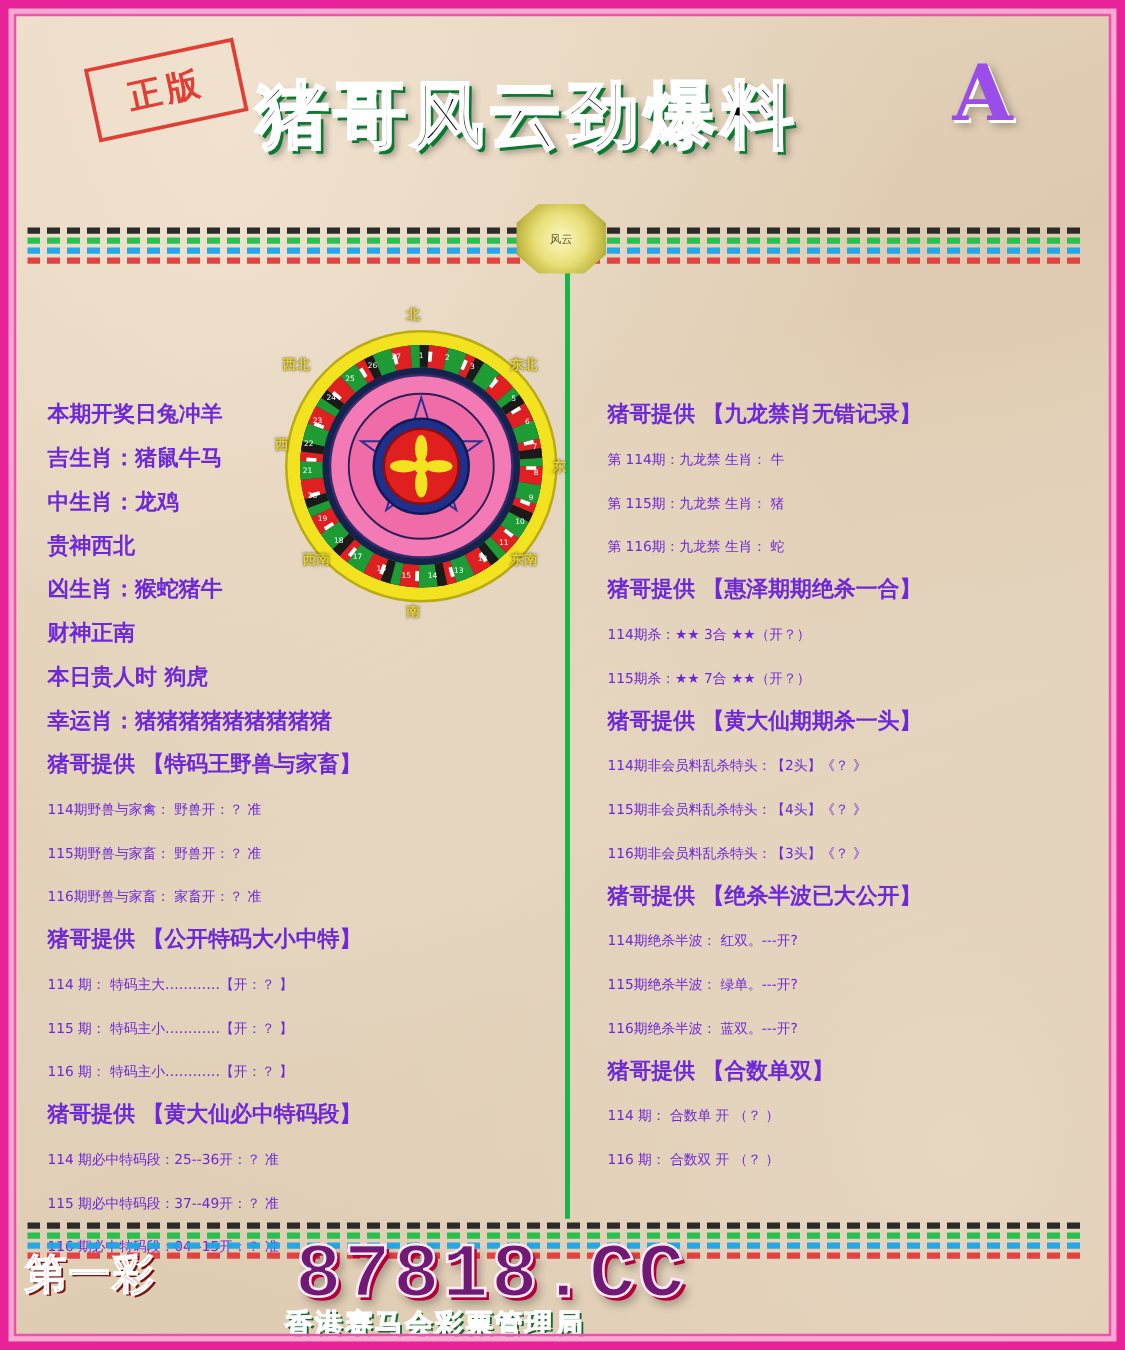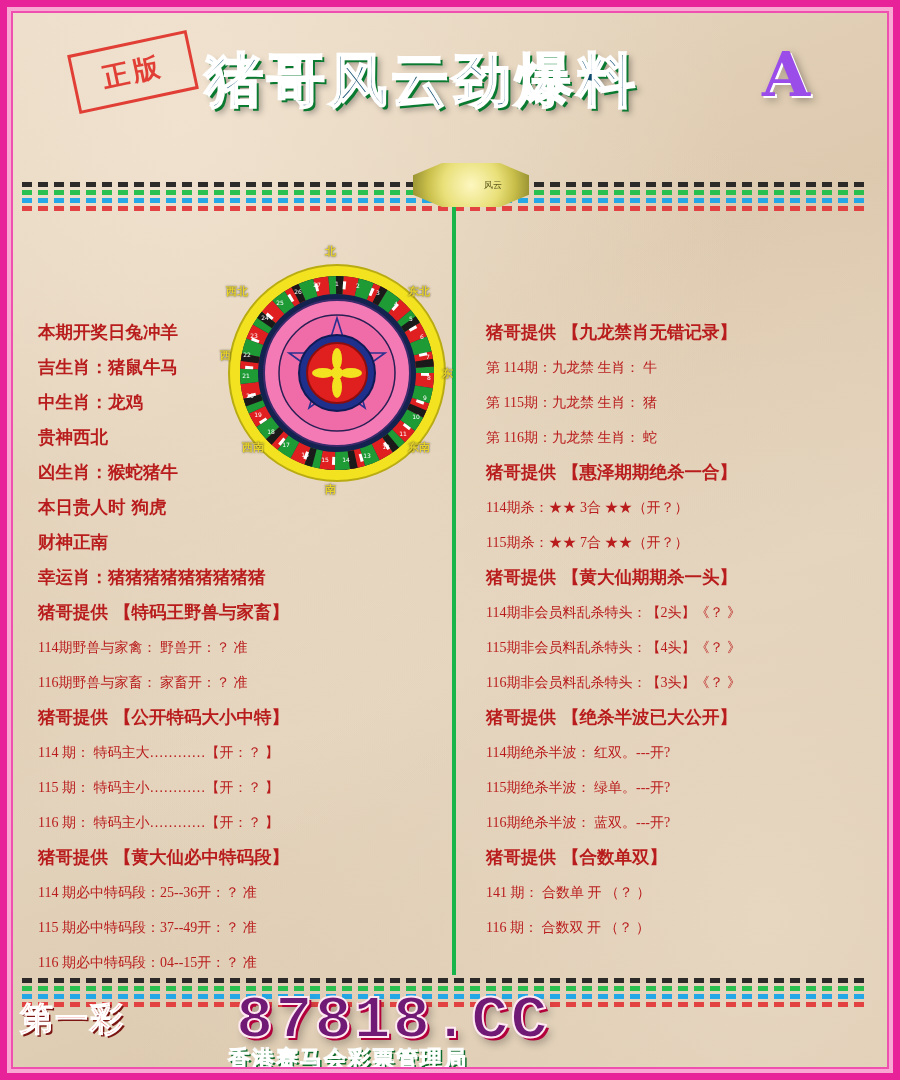--- a/index.html
+++ b/index.html
@@ -44,24 +44,24 @@
     width:116px; height:54px;
     border:3px solid #e0322a;
     transform:rotate(-12deg);
     display:flex; align-items:center; justify-content:center;
     color:#e0322a; font-size:27px; font-weight:bold;
     letter-spacing:4px;
     font-family:"DejaVu Sans", sans-serif;
     opacity:.92;
   }
   .title{
-    position:absolute; left:205px; top:42px;
+    position:absolute; left:205px; top:54px;
     font-size:58px; font-weight:bold; letter-spacing:4px;
     font-family:"DejaVu Sans", sans-serif;
-    color:#0c4a6e;
+    color:#000000;
     -webkit-text-stroke:2px #ffffff;
     text-shadow:
       3px 3px 0 #0a7a31,
       5px 5px 6px rgba(0,0,0,.35);
     white-space:nowrap;
   }
   .letter-a{
     position:absolute; left:762px; top:38px;
     font-size:62px; font-weight:bold;
     font-family:"DejaVu Serif", serif;
@@ -74,26 +74,26 @@
     position:absolute; height:5px; width:842px; left:22px;
     background-image:repeating-linear-gradient(90deg,
       #1aa5e8 0 10px, transparent 10px 16px);
     opacity:.95;
   }
   .rule.g{ background-image:repeating-linear-gradient(90deg,#1fbf4a 0 10px, transparent 10px 16px); }
   .rule.k{ background-image:repeating-linear-gradient(90deg,#222 0 10px, transparent 10px 16px); }
   .rule.r{ background-image:repeating-linear-gradient(90deg,#e23b3b 0 10px, transparent 10px 16px); }
 
   .rosette{
-    position:absolute; left:413px; top:163px; width:72px; height:44px;
+    position:absolute; left:413px; top:163px; width:72px; height:56px;
     background:radial-gradient(circle at 50% 50%, #fdf7c0 0%, #e9e07a 45%, #c9bf4b 70%, #8f8a2e 100%);
     clip-path:polygon(25% 0,75% 0,100% 28%,100% 72%,75% 100%,25% 100%,0 72%,0 28%);
     z-index:6;
     display:flex; align-items:center; justify-content:center;
-    font-size:9px; color:#5d5a1c;padding-left:44px;
+    font-size:9px; color:#5d5a1c;
   }
 
   
   .divider{
     position:absolute; left:452px; top:205px; width:4px; height:770px;
     background:#17b54a;
     z-index:5;
   }
 
   
@@ -103,28 +103,28 @@
   }
   .compass-lbl{
     position:absolute; font-size:11px; font-weight:bold; color:#e8d32a;
     text-shadow:0 0 2px #333;
   }
 
   
   .col{
     position:absolute;
     font-family:"DejaVu Sans", sans-serif;
-    color:#b91c1c;
+    color:#6d28d9;
     font-size:17.5px;
     line-height:1;
   }
   .col-left{ left:38px; top:315px; width:420px; }
   .col-right{ left:486px; top:315px; width:400px;text-align:right; }
   .row{ height:35px; display:flex; align-items:center; white-space:nowrap; }
-  .row.small{ font-size:14px;font-family:Liberation Serif, serif; }
+  .row.small{ font-size:11px; }
   .bold{ font-weight:bold; }
 
   
   .footer{
     position:absolute; left:0; bottom:0; width:876px; height:105px;
   }
   .first-color{
     position:absolute; left:20px; bottom:38px;
     font-size:33px; font-weight:bold; color:#e0332c;
     -webkit-text-stroke:1px #fff;
@@ -237,25 +237,26 @@
   <div class="compass-lbl" style="left:4px; top:192px;margin-left:16px;">西南</div>
   <div class="compass-lbl" style="left:186px; top:192px;">东南</div>
 </div>
 
 <div class="col col-left">
   <div class="row bold">本期开奖日兔冲羊</div>
   <div class="row bold">吉生肖：猪鼠牛马</div>
   <div class="row bold">中生肖：龙鸡</div>
   <div class="row bold">贵神西北</div>
   <div class="row bold">凶生肖：猴蛇猪牛</div>
+  <div class="row bold">财神正南</div>
   <div class="row bold">本日贵人时 狗虎</div>
-  <div class="row bold">财神正南</div>
   <div class="row bold">幸运肖：猪猪猪猪猪猪猪猪猪</div>
   <div class="row bold">猪哥提供 【特码王野兽与家畜】</div>
   <div class="row small">114期野兽与家禽：  野兽开：？ 准</div>
+  <div class="row small">115期野兽与家畜：  野兽开：？ 准</div>
   <div class="row small">116期野兽与家畜：  家畜开：？ 准</div>
   <div class="row bold">猪哥提供 【公开特码大小中特】</div>
   <div class="row small">114 期：  特码主大…………【开：？ 】</div>
   <div class="row small">115 期：  特码主小…………【开：？ 】</div>
   <div class="row small">116 期：  特码主小…………【开：？ 】</div>
   <div class="row bold">猪哥提供 【黄大仙必中特码段】</div>
   <div class="row small">114 期必中特码段：25--36开：？ 准</div>
   <div class="row small">115 期必中特码段：37--49开：？ 准</div>
   <div class="row small">116 期必中特码段：04--15开：？ 准</div>
 </div>
@@ -270,21 +271,21 @@
   <div class="row small">115期杀：★★ 7合 ★★（开？）</div>
   <div class="row bold">猪哥提供 【黄大仙期期杀一头】</div>
   <div class="row small">114期非会员料乱杀特头：【2头】《？ 》</div>
   <div class="row small">115期非会员料乱杀特头：【4头】《？ 》</div>
   <div class="row small">116期非会员料乱杀特头：【3头】《？ 》</div>
   <div class="row bold">猪哥提供 【绝杀半波已大公开】</div>
   <div class="row small">114期绝杀半波：    红双。---开?</div>
   <div class="row small">115期绝杀半波：    绿单。---开?</div>
   <div class="row small">116期绝杀半波：    蓝双。---开?</div>
   <div class="row bold">猪哥提供 【合数单双】</div>
-  <div class="row small">141 期：   合数单   开  （？ ）</div>
+  <div class="row small">114 期：   合数单   开  （？ ）</div>
   <div class="row small">116 期：   合数双   开  （？ ）</div>
 </div>
 
 <div class="rule k" style="top:978px;"></div>
 <div class="rule g" style="top:986px;"></div>
 <div class="rule" style="top:994px;"></div>
 <div class="rule r" style="top:1002px;"></div>
 
 <div class="footer">
   <div class="first-color">第一彩</div>

